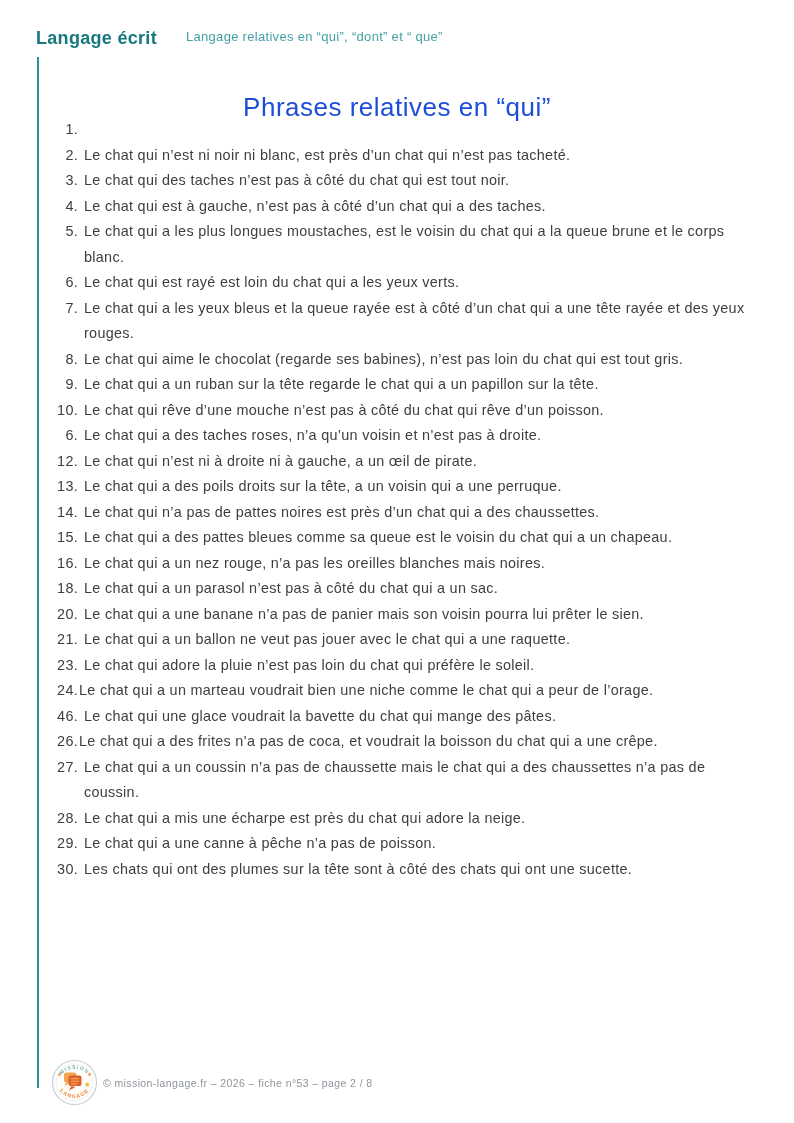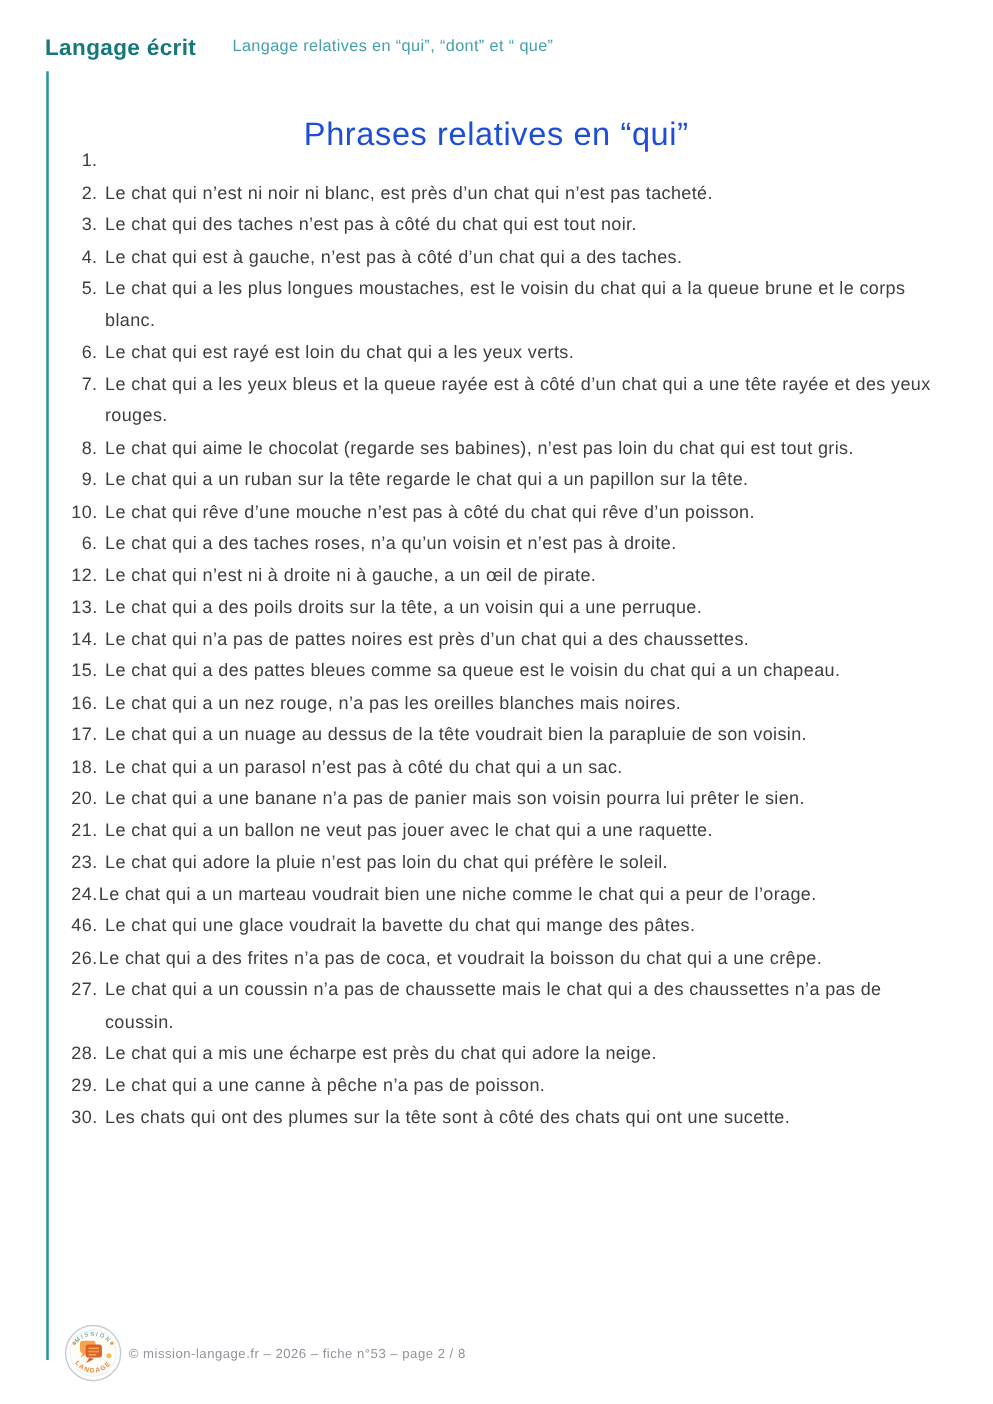--- a/index.html
+++ b/index.html
@@ -119,24 +119,20 @@
         <span class="num">14.</span>
         <span class="txt">Le chat qui n’a pas de pattes noires est près d’un chat qui a des chaussettes.</span>
       </div>
     <div class="item">
         <span class="num">15.</span>
         <span class="txt">Le chat qui a des pattes bleues comme sa queue est le voisin du chat qui a un chapeau.</span>
       </div>
     <div class="item">
         <span class="num">16.</span>
         <span class="txt">Le chat qui a un nez rouge, n’a pas les oreilles blanches mais noires.</span>
-      </div>
-    <div class="item">
-        <span class="num">17.</span>
-        <span class="txt">Le chat qui a un nuage au dessus de la tête voudrait bien la parapluie de son voisin.</span>
       </div>
     <div class="item">
         <span class="num">18.</span>
         <span class="txt">Le chat qui a un parasol n’est pas à côté du chat qui a un sac.</span>
       </div>
     <div class="item">
         <span class="num">20.</span>
         <span class="txt">Le chat qui a une banane n’a pas de panier mais son voisin pourra lui prêter le sien.</span>
       </div>
     <div class="item">

